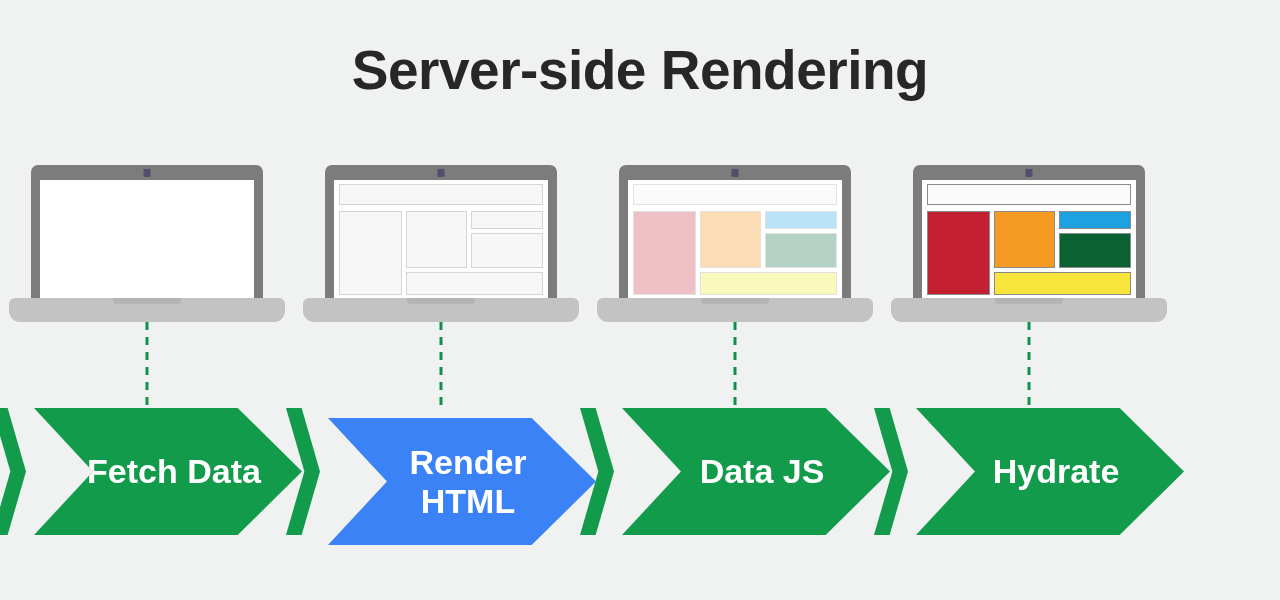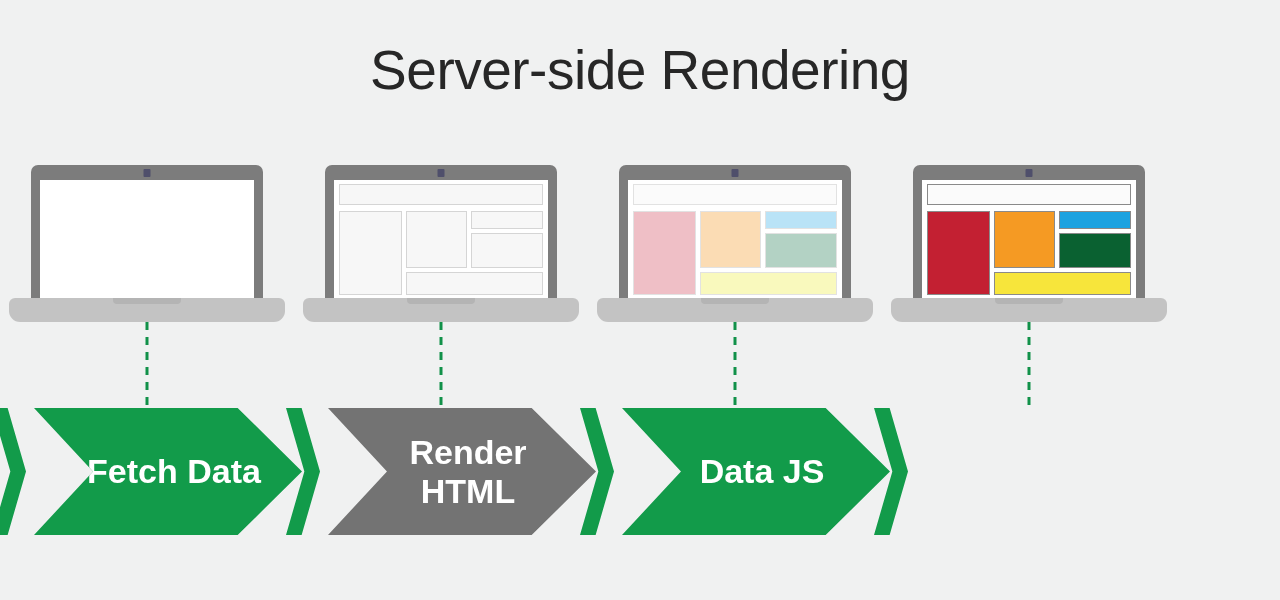--- a/index.html
+++ b/index.html
@@ -20,21 +20,21 @@
   }
 
   
   #page-title {
     position: absolute;
     top: 40px;
     left: 0;
     width: 1280px;
     text-align: center;
     font-size: 55px;
-    font-weight: normal;
+    font-weight: bold;
     letter-spacing: -0.5px;
     color: #272727;
     line-height: 1.1;
   }
 
   
   #stages {
     position: absolute;
     top: 155px;
     left: 0;
@@ -214,21 +214,21 @@
             <div class="blk rtop" style="background: rgb(247, 247, 247);"></div>
             <div class="blk rbottom" style="background: rgb(247, 247, 247);"></div>
             <div class="blk bottombar" style="background: rgb(247, 247, 247);"></div>
           </div>
         </div>
         <div class="base" style="background: rgb(195, 195, 195);"></div>
       </div>
       <div class="connector" style="background-image: linear-gradient(rgb(17, 145, 73) 0px, rgb(17, 145, 73) 55%, rgba(0, 0, 0, 0) 55%, rgba(0, 0, 0, 0) 100%);"></div>
       <div class="banner">
         <div class="chev" style="background: rgb(18, 155, 74);"></div>
-        <div class="arrow-body" style="background: #737373;">
+        <div class="arrow-body" style="background: #3b82f6; margin-top: 10px;">
           <div class="arrow-label" style="color: rgb(255, 255, 255);">Render
 HTML</div>
         </div>
       </div>
     </div>
 
     <div class="stage">
       <div class="laptop">
         <div class="lid" style="background: rgb(124, 124, 124);">
           <div class="webcam" style="background: rgb(79, 79, 107);"></div>
@@ -263,17 +263,20 @@
             <div class="blk rtop" style="background: rgb(28, 162, 224);"></div>
             <div class="blk rbottom" style="background: rgb(10, 97, 49);"></div>
             <div class="blk bottombar" style="background: rgb(247, 229, 59);"></div>
           </div>
         </div>
         <div class="base" style="background: rgb(195, 195, 195);"></div>
       </div>
       <div class="connector" style="background-image: linear-gradient(rgb(17, 145, 73) 0px, rgb(17, 145, 73) 55%, rgba(0, 0, 0, 0) 55%, rgba(0, 0, 0, 0) 100%);"></div>
       <div class="banner">
         <div class="chev" style="background: rgb(18, 155, 74);"></div>
+        <div class="arrow-body" style="background: rgb(18, 155, 74);">
+          <div class="arrow-label" style="color: rgb(255, 255, 255);">Hydrate</div>
+        </div>
       </div>
     </div>
 
   </div>
 </div>
 
 </body></html>

